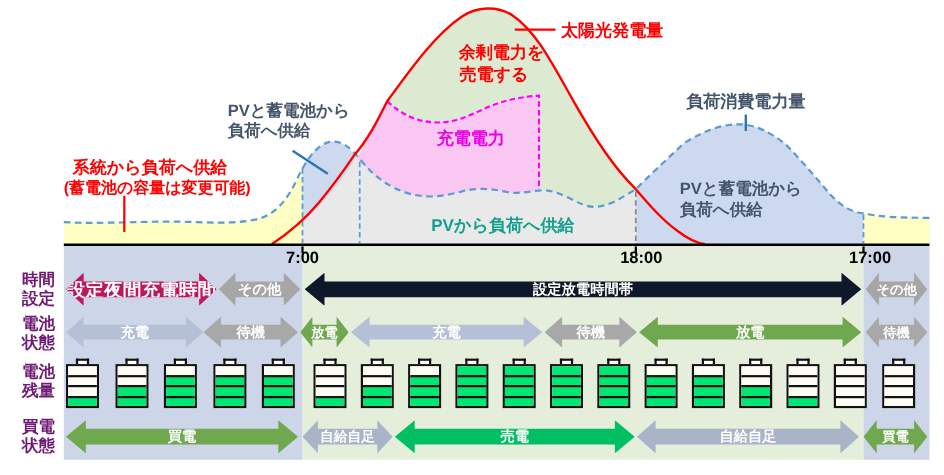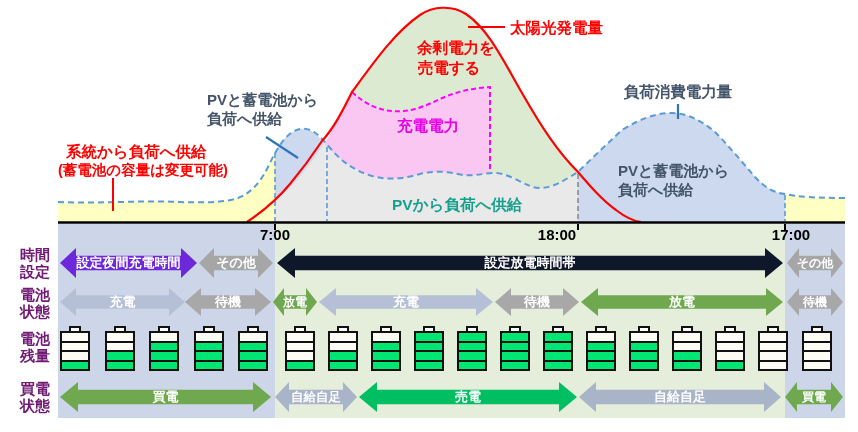--- a/index.html
+++ b/index.html
@@ -91,25 +91,25 @@
   <div class="panel">
     <div class="zone" style="left:0;width:217px;background:#cdd6e9"></div>
     <div class="zone" style="left:217px;width:510px;background:#e4eeda"></div>
     <div class="zone" style="left:727px;width:60px;background:#cdd6e9"></div>
 
     <div class="tick" style="left:216px"></div>
     <div class="tick" style="left:519px"></div>
     <div class="tick" style="left:726px"></div>
 
     <div class="time-label" style="left:217px">7:00</div>
-    <div class="time-label" style="left:499px">18:00</div>
+    <div class="time-label" style="left:525px">18:00</div>
     <div class="time-label" style="left:733px">17:00</div>
 
     <div id="arrows-root">
-        <div class="arrow" style="left: 2px; top: 24px; width: 137px; height: 30px; background: #6d28d9; clip-path: polygon(0px 50%, 16px 0px, 16px 26%, calc(100% - 16px) 26%, calc(100% - 16px) 0px, 100% 50%, calc(100% - 16px) 100%, calc(100% - 16px) 74%, 16px 74%, 16px 100%); font-size: 13px;">設定夜間充電時間</div>
+        <div class="arrow" style="left: 2px; top: 24px; width: 137px; height: 30px; background: #be185d; clip-path: polygon(0px 50%, 16px 0px, 16px 26%, calc(100% - 16px) 26%, calc(100% - 16px) 0px, 100% 50%, calc(100% - 16px) 100%, calc(100% - 16px) 74%, 16px 74%, 16px 100%); font-size: 17px;">設定夜間充電時間</div>
         <div class="arrow" style="left: 141px; top: 24px; width: 74px; height: 30px; background: rgb(166, 166, 166); clip-path: polygon(0px 50%, 15px 0px, 15px 26%, calc(100% - 15px) 26%, calc(100% - 15px) 0px, 100% 50%, calc(100% - 15px) 100%, calc(100% - 15px) 74%, 15px 74%, 15px 100%);">その他</div>
         <div class="arrow" style="left: 219px; top: 24px; width: 506px; height: 30px; background: #0f172a; clip-path: polygon(0px 50%, 18px 0px, 18px 26%, calc(100% - 18px) 26%, calc(100% - 18px) 0px, 100% 50%, calc(100% - 18px) 100%, calc(100% - 18px) 74%, 18px 74%, 18px 100%);">設定放電時間帯</div>
         <div class="arrow" style="left: 729px; top: 24px; width: 56px; height: 30px; background: rgb(166, 166, 166); clip-path: polygon(0px 50%, 12px 0px, 12px 26%, calc(100% - 12px) 26%, calc(100% - 12px) 0px, 100% 50%, calc(100% - 12px) 100%, calc(100% - 12px) 74%, 12px 74%, 12px 100%); font-size: 12px;">その他</div>
         <div class="arrow" style="left: 2px; top: 64px; width: 125px; height: 28px; background: rgb(181, 192, 214); clip-path: polygon(0px 50%, 16px 0px, 16px 26%, calc(100% - 16px) 26%, calc(100% - 16px) 0px, 100% 50%, calc(100% - 16px) 100%, calc(100% - 16px) 74%, 16px 74%, 16px 100%);">充電</div>
         <div class="arrow" style="left: 127px; top: 64px; width: 86px; height: 28px; background: rgb(168, 168, 168); clip-path: polygon(0px 50%, 16px 0px, 16px 26%, calc(100% - 16px) 26%, calc(100% - 16px) 0px, 100% 50%, calc(100% - 16px) 100%, calc(100% - 16px) 74%, 16px 74%, 16px 100%);">待機</div>
         <div class="arrow" style="left: 215px; top: 64px; width: 44px; height: 28px; background: rgb(111, 168, 79); clip-path: polygon(0px 50%, 11px 0px, 11px 26%, calc(100% - 11px) 26%, calc(100% - 11px) 0px, 100% 50%, calc(100% - 11px) 100%, calc(100% - 11px) 74%, 11px 74%, 11px 100%); font-size: 12px;">放電</div>
         <div class="arrow" style="left: 261px; top: 64px; width: 174px; height: 28px; background: rgb(181, 192, 214); clip-path: polygon(0px 50%, 17px 0px, 17px 26%, calc(100% - 17px) 26%, calc(100% - 17px) 0px, 100% 50%, calc(100% - 17px) 100%, calc(100% - 17px) 74%, 17px 74%, 17px 100%);">充電</div>
         <div class="arrow" style="left: 437px; top: 64px; width: 84px; height: 28px; background: rgb(168, 168, 168); clip-path: polygon(0px 50%, 16px 0px, 16px 26%, calc(100% - 16px) 26%, calc(100% - 16px) 0px, 100% 50%, calc(100% - 16px) 100%, calc(100% - 16px) 74%, 16px 74%, 16px 100%);">待機</div>
         <div class="arrow" style="left: 523px; top: 64px; width: 202px; height: 28px; background: rgb(111, 168, 79); clip-path: polygon(0px 50%, 17px 0px, 17px 26%, calc(100% - 17px) 26%, calc(100% - 17px) 0px, 100% 50%, calc(100% - 17px) 100%, calc(100% - 17px) 74%, 17px 74%, 17px 100%);">放電</div>
         <div class="arrow" style="left: 729px; top: 64px; width: 56px; height: 28px; background: rgb(168, 168, 168); clip-path: polygon(0px 50%, 12px 0px, 12px 26%, calc(100% - 12px) 26%, calc(100% - 12px) 0px, 100% 50%, calc(100% - 12px) 100%, calc(100% - 12px) 74%, 12px 74%, 12px 100%); font-size: 12px;">待機</div>

